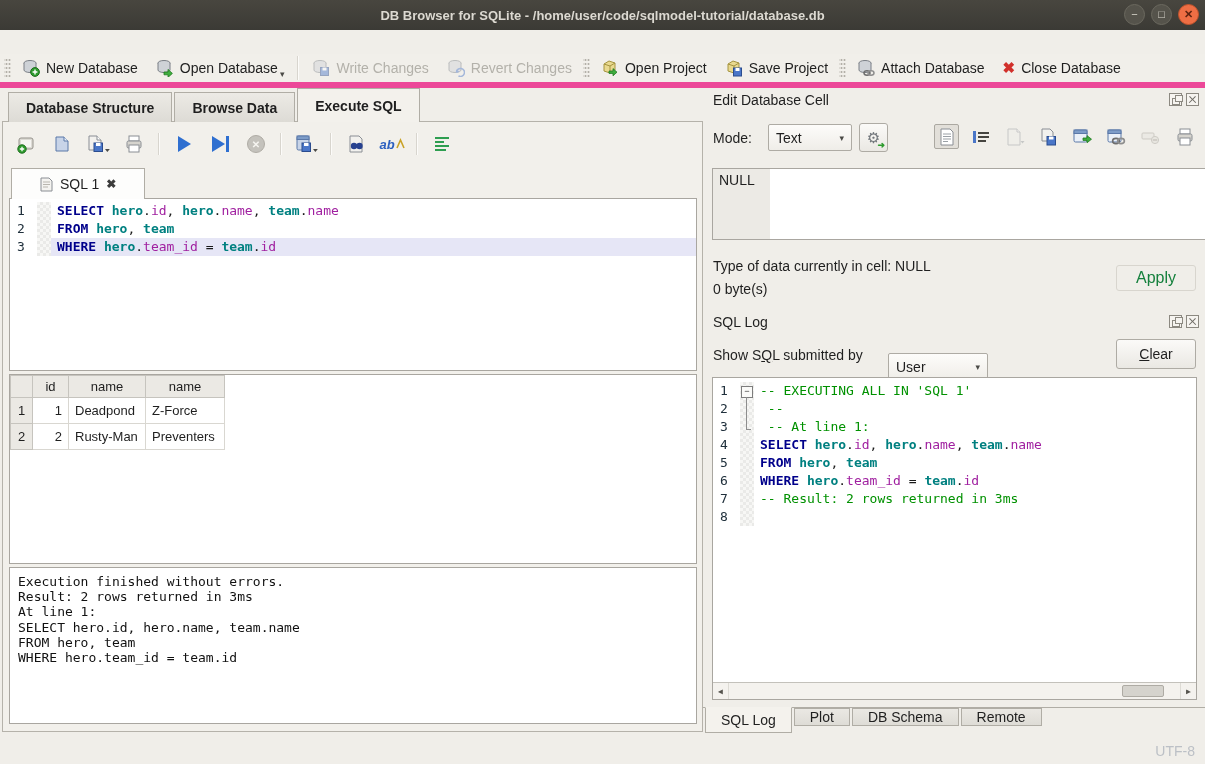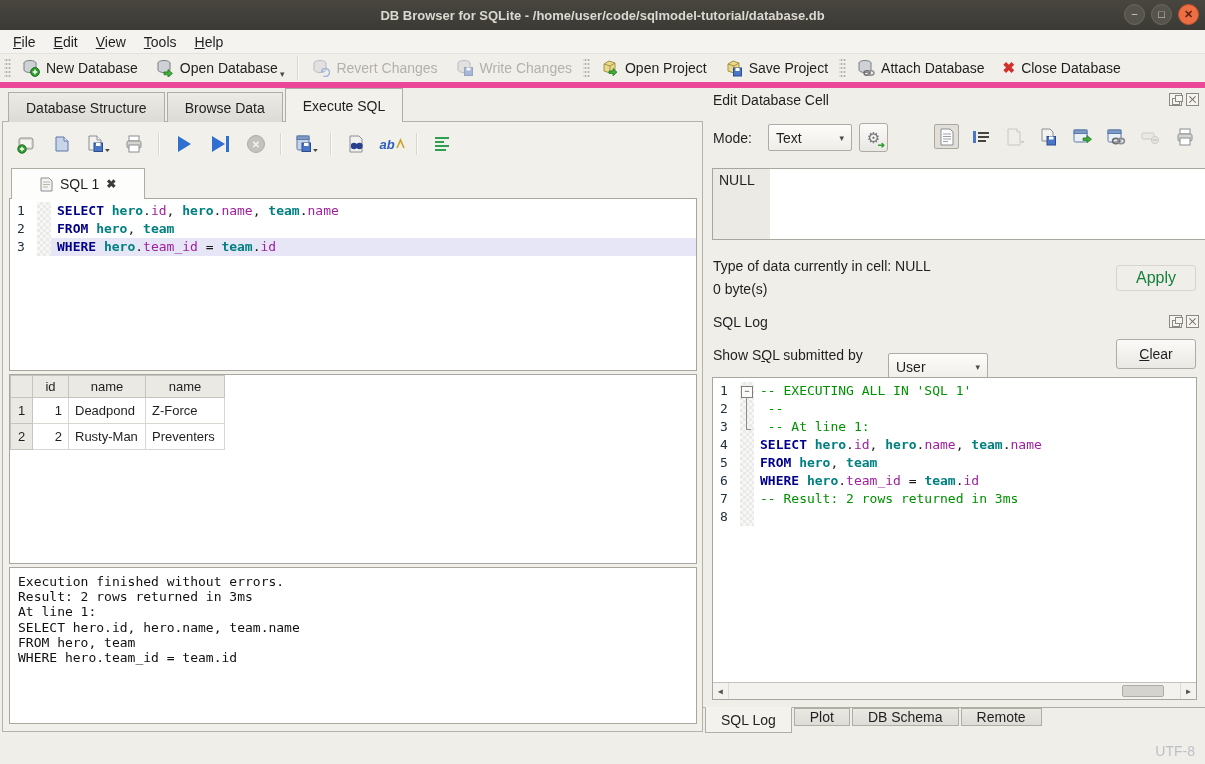--- a/index.html
+++ b/index.html
@@ -30,21 +30,21 @@
   .tsep{height:24px;border-left:1px solid #D8D5CE;border-right:1px solid #FCFBF9;margin:0 4px;}
   .tbtn{display:flex;align-items:center;gap:6px;padding:0 9px;height:28px;font-size:14px;white-space:nowrap;}
   .tbtn.disabled{color:#B3B1AA;}
   .tbtn.disabled svg{opacity:.45;}
   .caret{font-size:9px;color:#4a4a46;align-self:flex-end;margin:0 0 3px -4px;}
   .redx{color:#D1302B;font-weight:bold;font-size:15px;}
 
   
   .tabbar{position:absolute;left:8px;top:88px;height:34px;display:flex;align-items:flex-end;z-index:3;}
   .mtab{display:flex;align-items:center;justify-content:center;padding:0 17px;height:30px;font-size:14px;
-        background:linear-gradient(#ECEAE5,#DDDBD5);border:1px solid #B0ADA5;border-bottom:none;margin-right:2px;}
+        background:linear-gradient(#ECEAE5,#DDDBD5);border:1px solid #B0ADA5;border-bottom:none;margin-right:2px;font-weight:bold;}
   .mtab.active{height:34px;background:#F3F1EC;position:relative;z-index:4;}
 
   
   .leftframe{position:absolute;left:2px;top:121px;width:701px;height:611px;border:1px solid #B5B2AA;background:#F2F0EB;}
   .sqltoolbar{position:absolute;left:10px;top:8px;display:flex;align-items:center;gap:10px;height:28px;}
   .sbtn{width:26px;height:26px;display:flex;align-items:center;justify-content:center;position:relative;}
   .ssep{height:22px;border-left:1px solid #D8D5CE;border-right:1px solid #FCFBF9;margin:0 1px;}
   .play{width:0;height:0;border-left:13px solid #2F6FD0;border-top:8px solid transparent;border-bottom:8px solid transparent;}
   .playbar{width:3px;height:16px;background:#2F6FD0;margin-left:1px;}
   .stopc{width:18px;height:18px;border-radius:50%;background:#C4C2BC;color:#F6F5F1;display:flex;align-items:center;justify-content:center;
@@ -162,27 +162,20 @@
         </span>
       <span class="wbtn">
           <span>□</span>
         </span>
       <span class="wbtn close">
           <span>✕</span>
         </span>
     </div>
   </div>
 
-  <div class="menubar">
-    <span class="menuitem"><span class="mn">F</span><span>ile</span></span>
-    <span class="menuitem"><span class="mn">E</span><span>dit</span></span>
-    <span class="menuitem"><span class="mn">V</span><span>iew</span></span>
-    <span class="menuitem"><span class="mn">T</span><span>ools</span></span>
-    <span class="menuitem"><span class="mn">H</span><span>elp</span></span>
-  </div>
 
   <div class="toolbar">
     <span class="handle"></span>
     <span class="tbtn">
       <span>
           <svg width="18" height="18" viewBox="0 0 18 18">
             <ellipse cx="8" cy="4" rx="6" ry="2.5" fill="#CED2D7" stroke="#7A7F86"></ellipse>
             <path d="M2 4 v7 a6 2.5 0 0 0 12 0 V4" fill="#CED2D7" stroke="#7A7F86"></path>
             <circle cx="13" cy="13" r="4.4" fill="#2E9B2E" stroke="#1E6E1E"></circle>
             <path d="M13 10.6 v4.8 M10.6 13 h4.8" stroke="#fff" stroke-width="1.4"></path>
@@ -200,36 +193,36 @@
         </span>
       <span>Open Database</span>
       <span class="caret">▾</span>
     </span>
     <span class="tsep"></span>
     <span class="tbtn disabled">
       <span>
           <svg width="18" height="18" viewBox="0 0 18 18">
             <ellipse cx="8" cy="4" rx="6" ry="2.5" fill="#CED2D7" stroke="#7A7F86"></ellipse>
             <path d="M2 4 v7 a6 2.5 0 0 0 12 0 V4" fill="#CED2D7" stroke="#7A7F86"></path>
+            <rect x="8.5" y="8.5" width="8" height="8" fill="#4A76C8" stroke="#2B4C8E"></rect>
+            <rect x="10.5" y="8.5" width="4" height="3" fill="#fff"></rect>
+          </svg>
+        </span>
+      <span>Write Changes</span>
+    </span>
+    <span class="tbtn disabled">
+      <span>
+          <svg width="18" height="18" viewBox="0 0 18 18">
+            <ellipse cx="8" cy="4" rx="6" ry="2.5" fill="#CED2D7" stroke="#7A7F86"></ellipse>
+            <path d="M2 4 v7 a6 2.5 0 0 0 12 0 V4" fill="#CED2D7" stroke="#7A7F86"></path>
             <path d="M9.5 13.5 a4 4 0 1 1 2 3.4" fill="none" stroke="#4A76C8" stroke-width="1.6"></path>
             <path d="M9 10.5 l.5 3.4 3.2-1.2 z" fill="#4A76C8"></path>
           </svg>
         </span>
       <span>Revert Changes</span>
-    </span>
-    <span class="tbtn disabled">
-      <span>
-          <svg width="18" height="18" viewBox="0 0 18 18">
-            <ellipse cx="8" cy="4" rx="6" ry="2.5" fill="#CED2D7" stroke="#7A7F86"></ellipse>
-            <path d="M2 4 v7 a6 2.5 0 0 0 12 0 V4" fill="#CED2D7" stroke="#7A7F86"></path>
-            <rect x="8.5" y="8.5" width="8" height="8" fill="#4A76C8" stroke="#2B4C8E"></rect>
-            <rect x="10.5" y="8.5" width="4" height="3" fill="#fff"></rect>
-          </svg>
-        </span>
-      <span>Write Changes</span>
     </span>
     <span class="handle"></span>
     <span class="tbtn">
       <span>
           <svg width="18" height="18" viewBox="0 0 18 18">
             <path d="M3 5 l5-3 6 2 v7 l-5 3 -6-2 z" fill="#E9D98F" stroke="#A59440"></path>
             <path d="M3 5 l6 2 5-3 M9 7 v7" fill="none" stroke="#A59440"></path>
             <path d="M8 12 h4 v-2.4 l4 3.6 -4 3.6 v-2.4 h-4 z" fill="#3FAE3F" stroke="#1F7A1F" stroke-width=".8"></path>
           </svg>
         </span>

